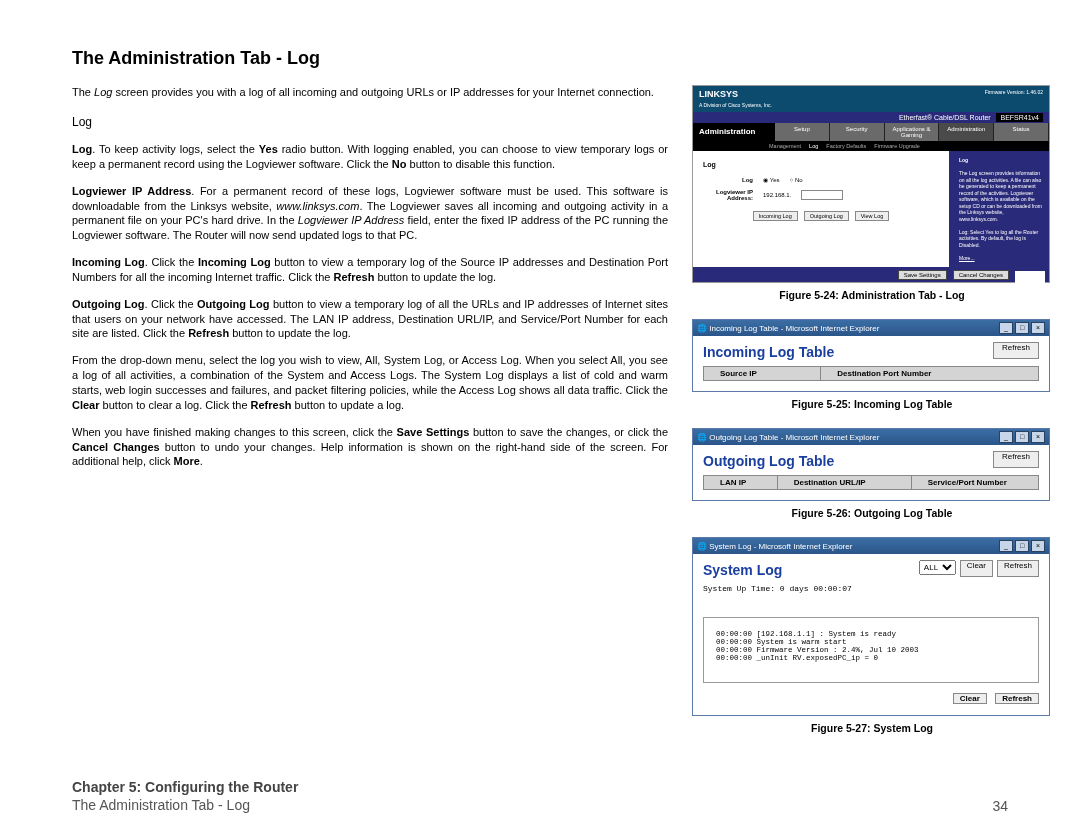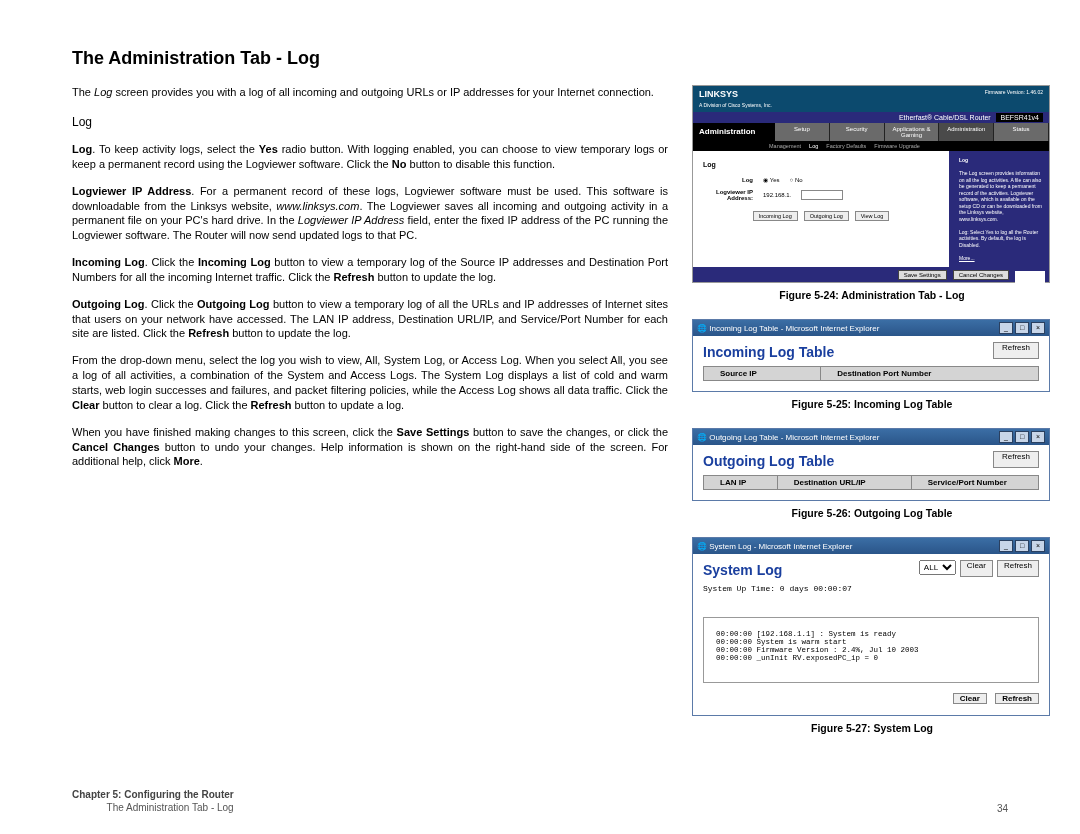--- a/index.html
+++ b/index.html
@@ -146,26 +146,25 @@
   .syslog-controls .sbtn2{ border:1px solid #888; background:#eee; font-size:8px; padding:0 6px; height:15px;}
   .syslog-box{ border:1px solid #999; padding:12px; margin-top:4px; height:40px; overflow:hidden;}
   .syslog-bottom{ text-align:right; margin-top:4px;font-weight:bold;}
   .syslog-bottom .sbtn2{ border:1px solid #888; background:#eee; font-size:8px; padding:0 6px; height:15px; margin-left:4px;}
 
   .footer {
     position:absolute;
     bottom:20px;
     left:72px;
     right:72px;
-    font-size:10px;
+    font-size:14px;
     color:#555;
     display:flex;
     justify-content:space-between;
     align-items:flex-end;
-    text-align:right;
   }
   .footer .fl{ line-height:1.3;}
   .footer .chapter{ font-weight:bold; color:#444;}
 </style>
 </head>
 <body>
 
 <div class="page">
   <div class="main-title">The Administration Tab - Log</div>
 

